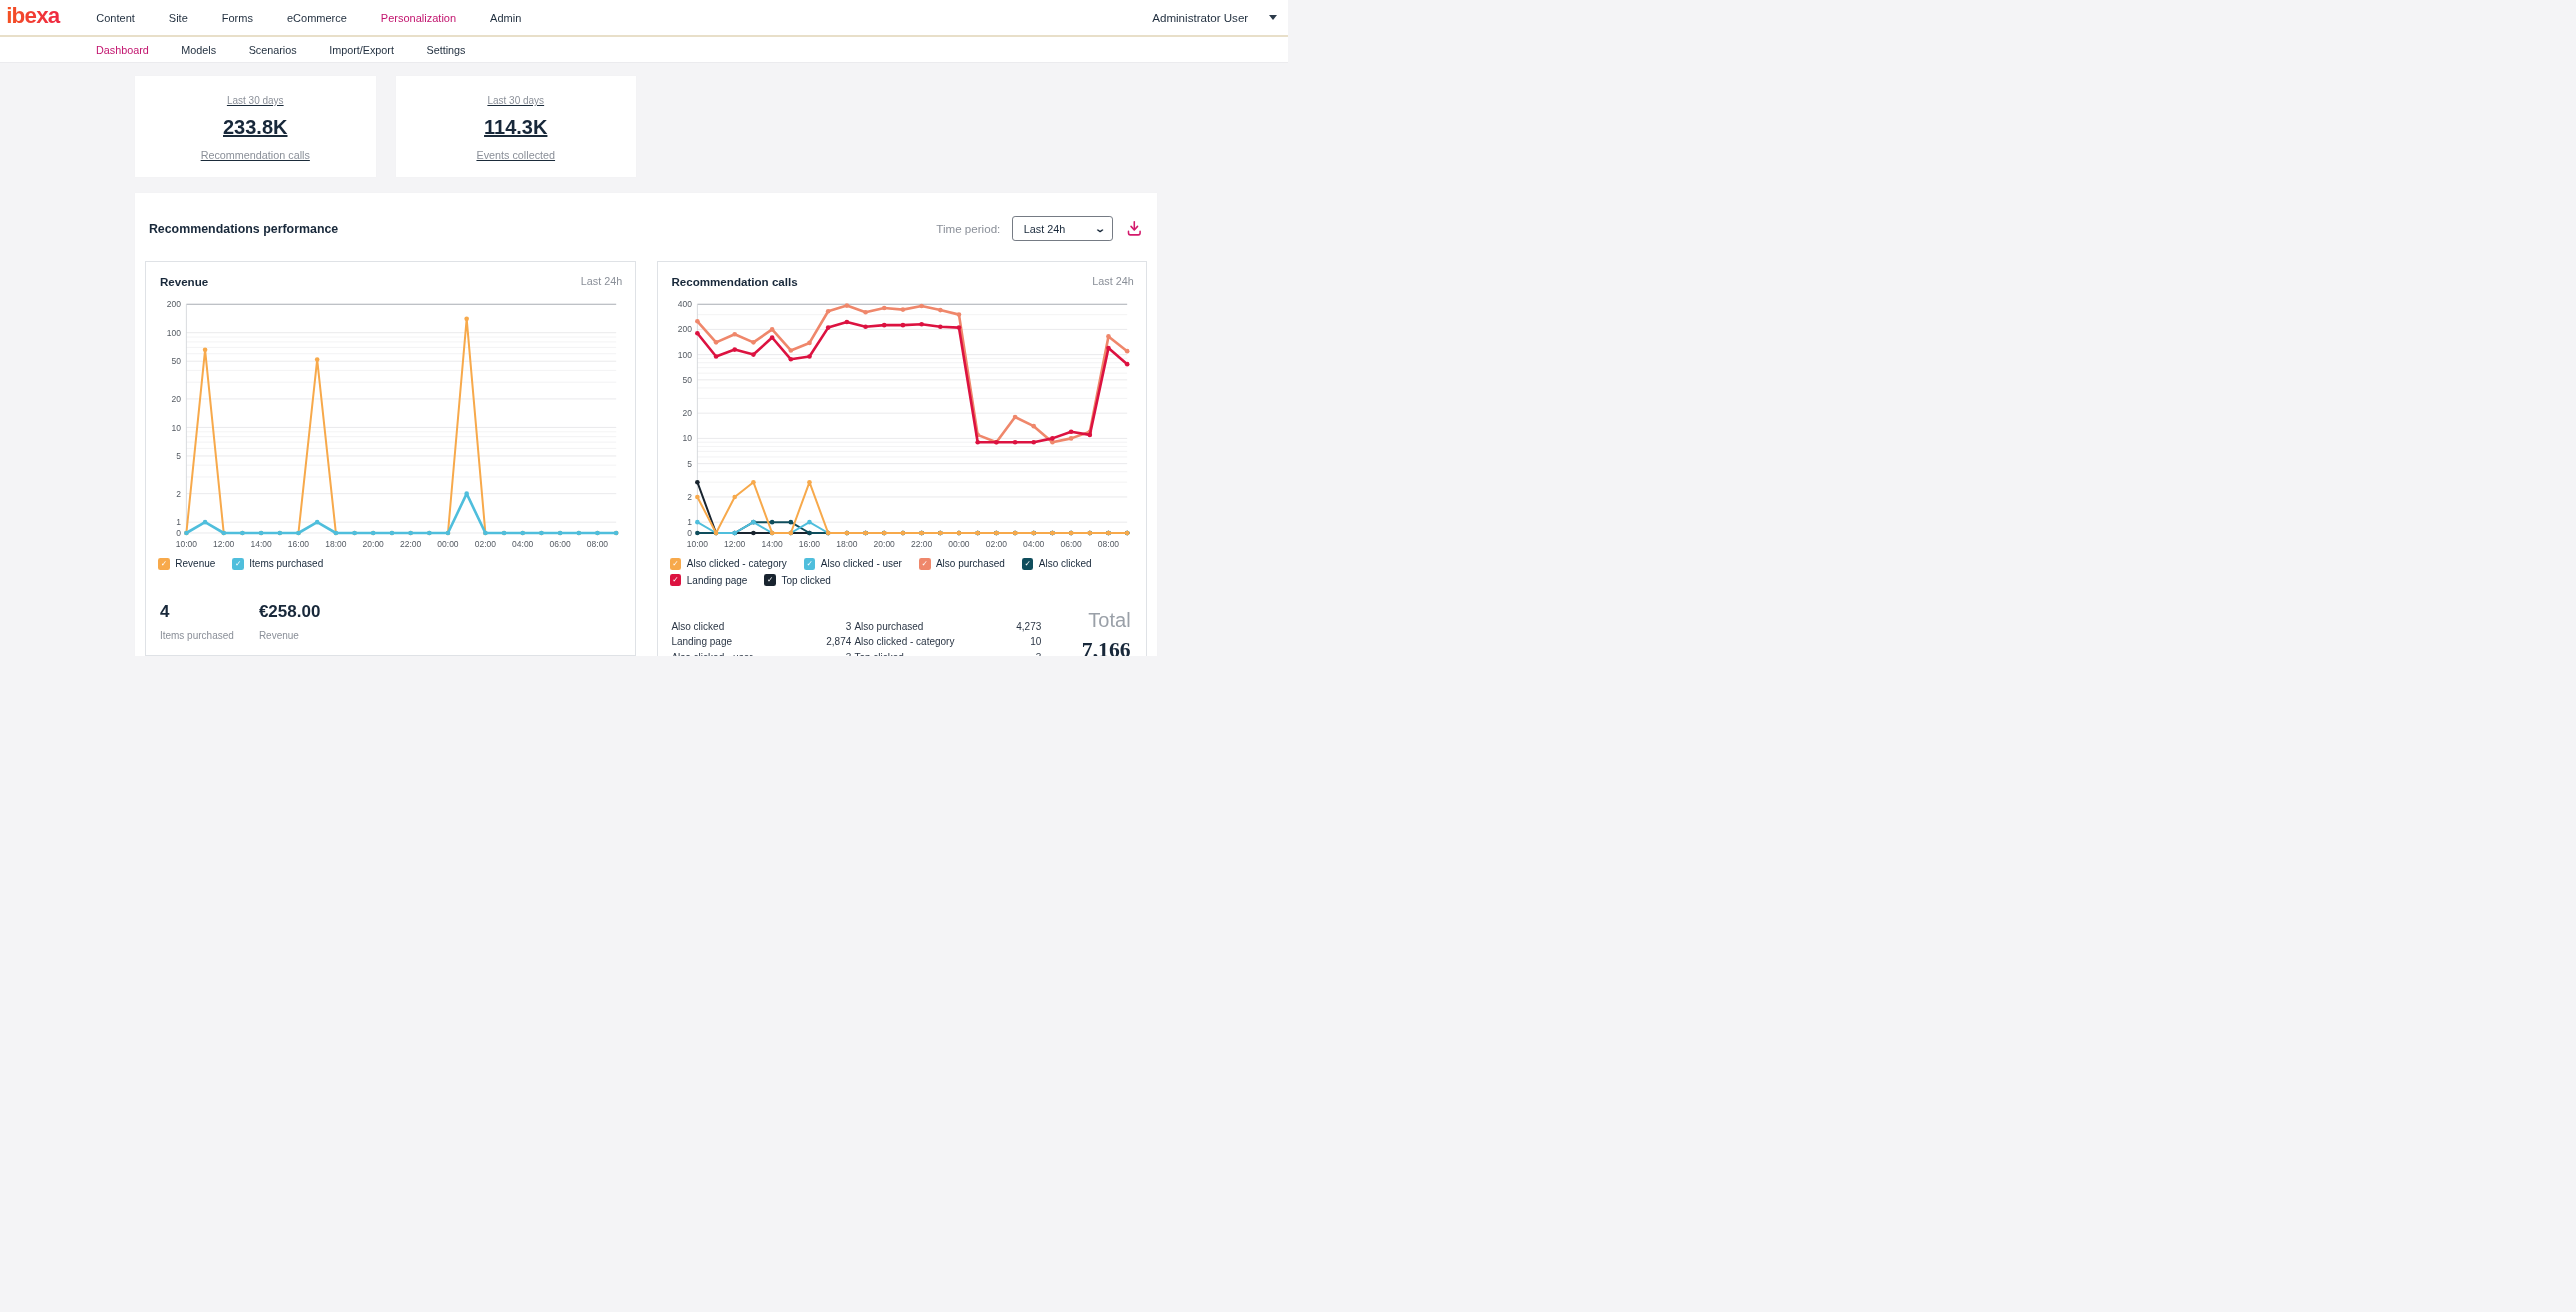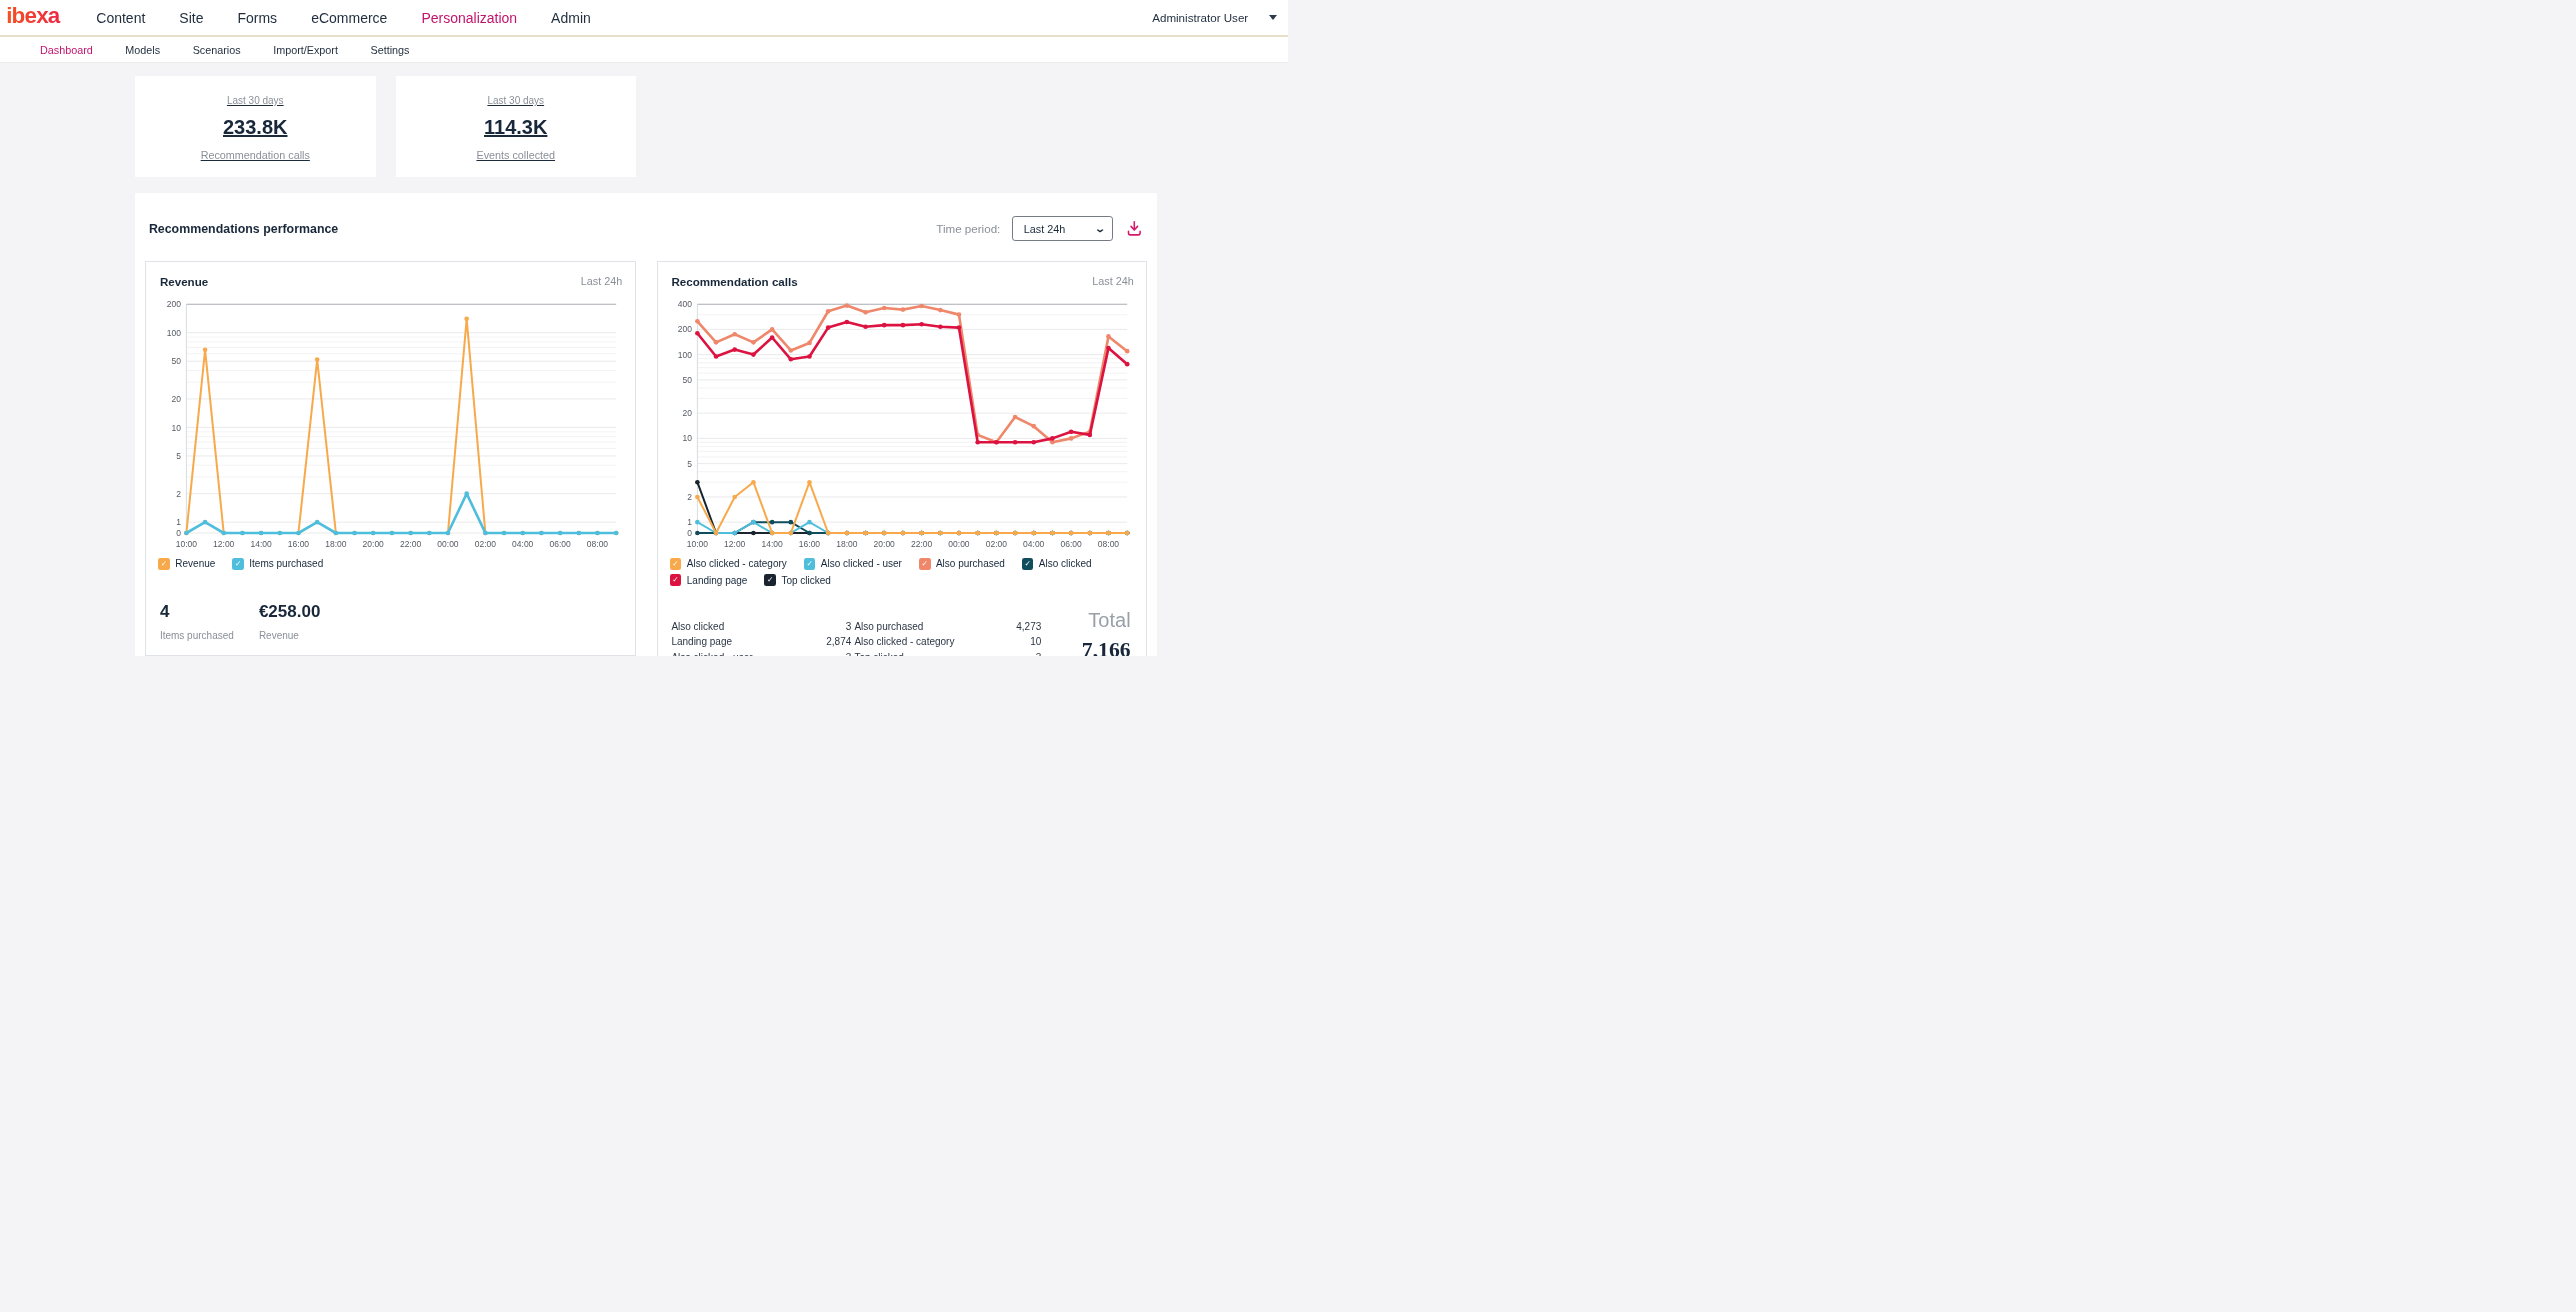--- a/index.html
+++ b/index.html
@@ -7,28 +7,28 @@
     width:1288px;height:656px;overflow:hidden;position:relative;
     font-family:"Liberation Sans",sans-serif;
     background:#f4f4f6;color:#1b2b3a;
   }
   
   .topbar{background:#fff;height:35px;display:flex;align-items:center;position:relative;}
   .logo{font-size:22.4px;font-weight:800;letter-spacing:-0.8px;padding:0 0 3.1px 6.2px;width:87px;
     background:linear-gradient(90deg,#f4581f 0%,#f02d3e 55%,#e4134f 100%);
     -webkit-background-clip:text;background-clip:text;color:transparent;line-height:1;}
   .topnav{display:flex;gap:34px;margin-left:3.1px;}
-  .topnav .nav-item{font-size:14px;color:#1f2d3d;cursor:pointer;}
+  .topnav .nav-item{font-size:11px;color:#1f2d3d;cursor:pointer;}
   .topnav .nav-item.active{color:#c2146e;}
   .userbox{margin-left:auto;display:flex;align-items:center;gap:21px;padding-right:10.8px;}
   .username{font-size:11.6px;color:#1f2d3d;}
   .caret{width:0;height:0;border-left:4.6px solid transparent;border-right:4.6px solid transparent;border-top:5.4px solid #2b3a4a;}
   .beige-line{height:2.3px;background:#e8dfc9;}
   
-  .subnav{background:#fff;height:25px;display:flex;align-items:center;gap:32.5px;padding-left:40px;border-bottom:0.8px solid #ebebee;}
+  .subnav{background:#fff;height:25px;display:flex;align-items:center;gap:32.5px;padding-left:96px;border-bottom:0.8px solid #ebebee;}
   .subnav .nav-item{font-size:10.8px;color:#1f2d3d;cursor:pointer;}
   .subnav .nav-item.active{color:#c2146e;}
   
   .cards-row{display:grid;grid-template-columns:repeat(4,1fr);gap:20px;margin:13px 131px 0 135px;text-decoration:underline;}
   .stat-card{background:#fff;height:101px;text-align:center;box-shadow:0 0 0.8px rgba(0,0,0,.06);}
   .stat-caption{font-size:10px;color:#8a8f98;margin-top:18.6px;}
   .stat-value{font-size:20px;font-weight:bold;color:#18283a;margin-top:10px;}
   .stat-label{font-size:10.8px;color:#8a8f98;margin-top:10px;}
   
   .panel{background:#fff;margin:15.5px 131px 0 135px;padding:23px 10px 15.5px 10px;height:495px;box-shadow:0 0 0.8px rgba(0,0,0,.06);}

